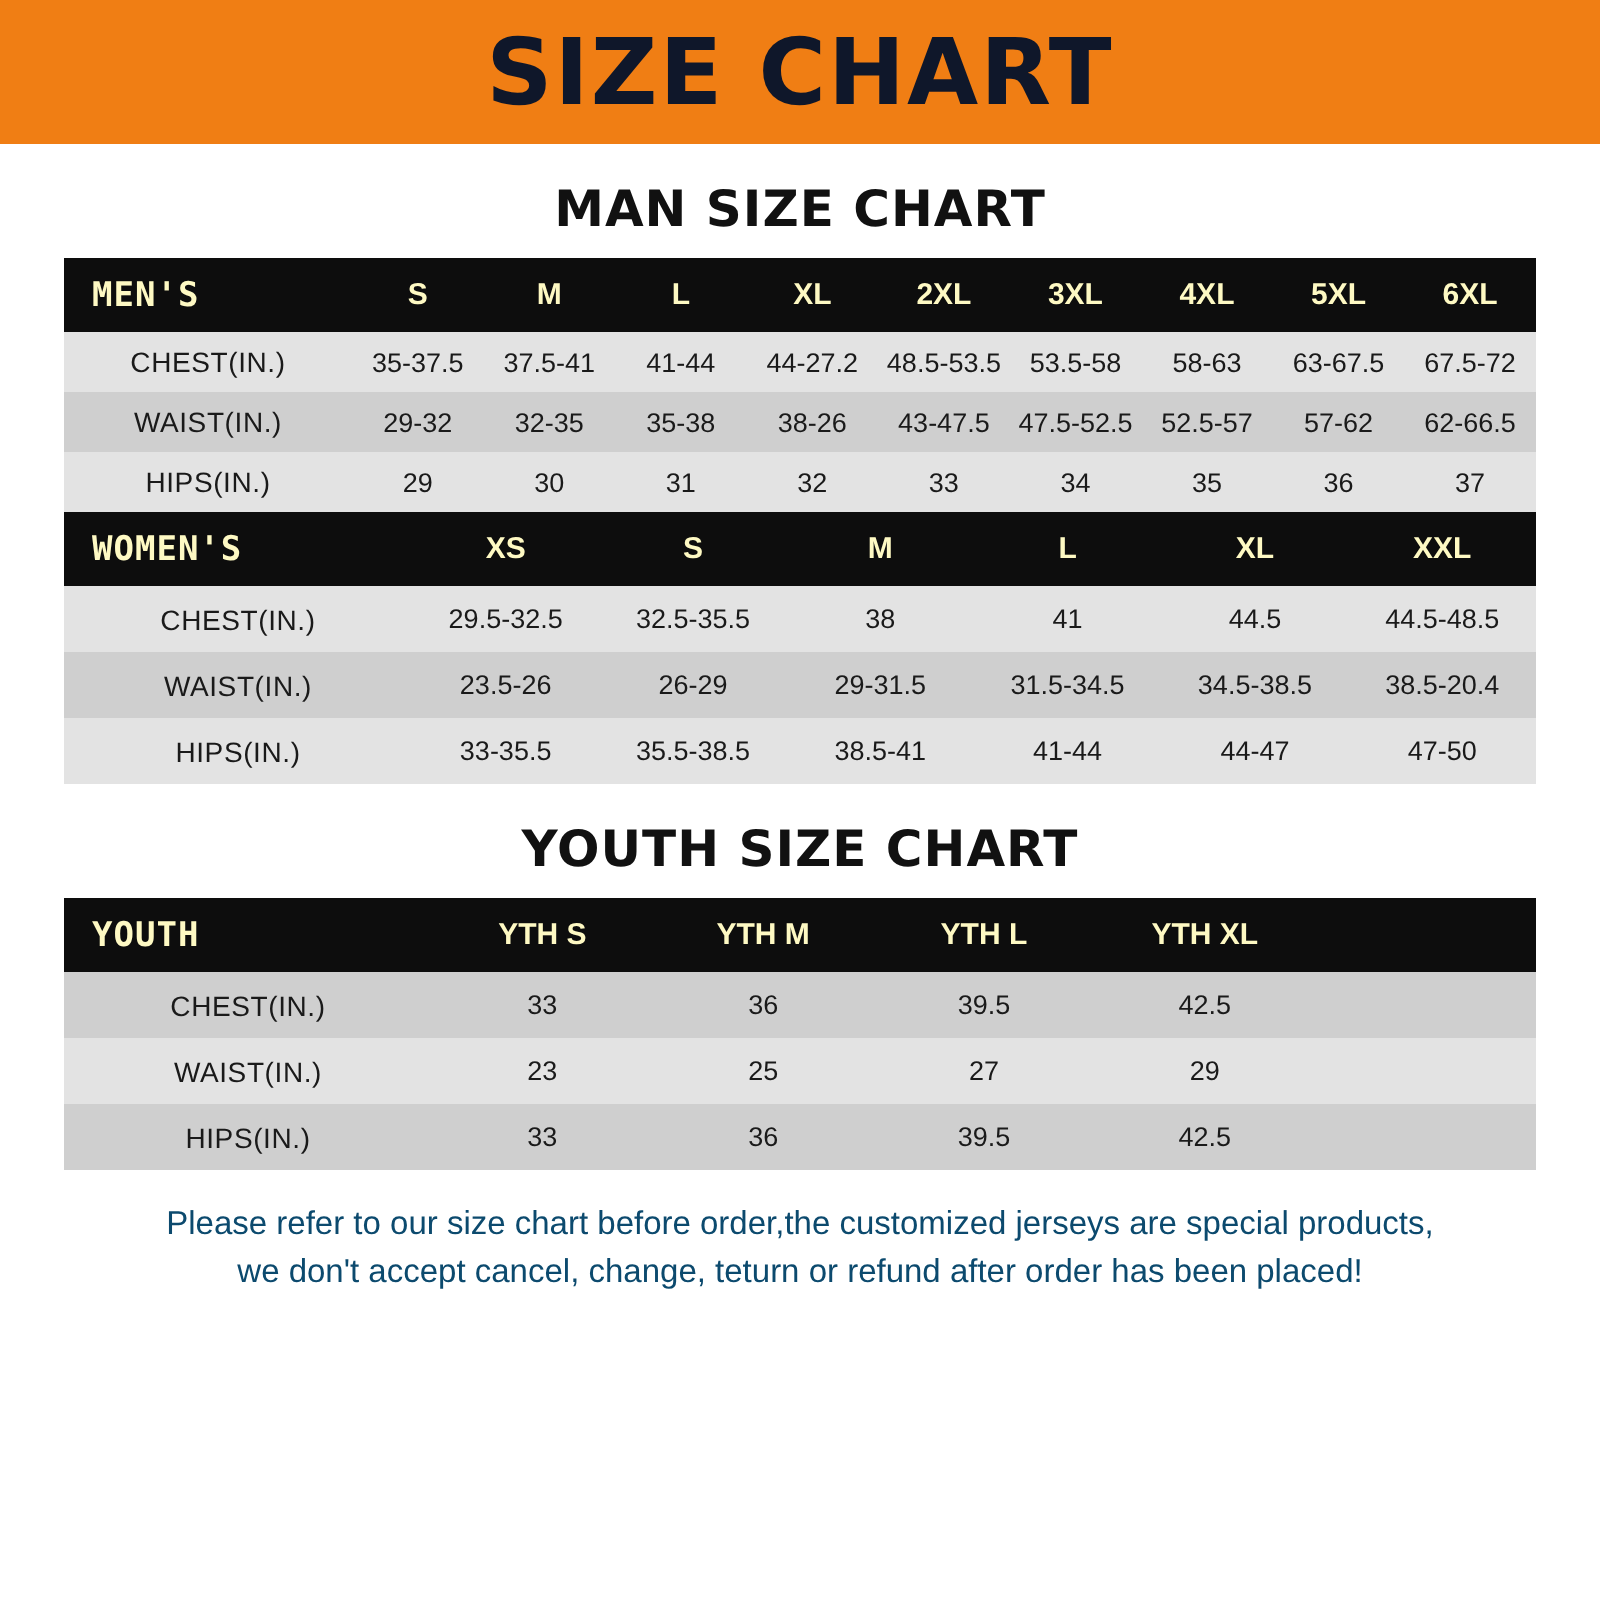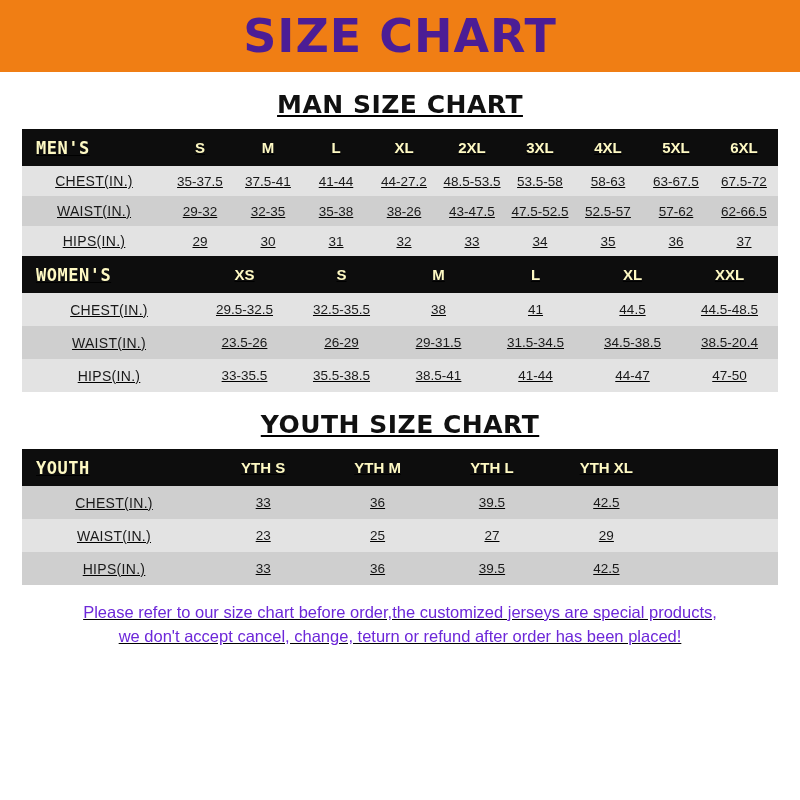--- a/index.html
+++ b/index.html
@@ -27,28 +27,27 @@
     background: #F07E14;
     display: flex;
     align-items: center;
     justify-content: center;
   }
   .header-title {
     font-family: "DejaVu Sans", sans-serif;
     font-weight: bold;
     font-size: 46px;
     letter-spacing: 1px;
-    color: #4c1d95;
+    color: #0f172a;
     line-height: 1;
   }
 
   .content {
-    padding: 0 22px;
+    padding: 0 32px;
     box-sizing: border-box;
-    text-decoration: underline;
   }
 
   .section-title {
     text-align: center;
     font-family: "DejaVu Sans", sans-serif;
     font-weight: bold;
     font-size: 25px;
     color: #111111;
     margin: 18px 0 10px 0;
     letter-spacing: 0.5px;
@@ -116,21 +115,21 @@
   .youth-table thead th { height: 40px; }
   .youth-table thead th.sizehead { font-size: 16px; }
   .youth-table tbody th, .youth-table tbody td { height: 33px; }
   .youth-table tbody td.value { font-size: 14.5px; }
   .youth-table tbody td.rowlabel { font-size: 14.5px; }
 
   .footer-note {
     margin-top: 16px;
     padding: 0 14px;
     text-align: center;
-    color: #6d28d9;
+    color: #0c4a6e;
     font-family: "Liberation Sans", sans-serif;
     font-size: 16.5px;
     line-height: 1.45;
   }
   .footer-note div { white-space: nowrap; }
 </style>
 </head>
 <body>
 
 <div class="page">

